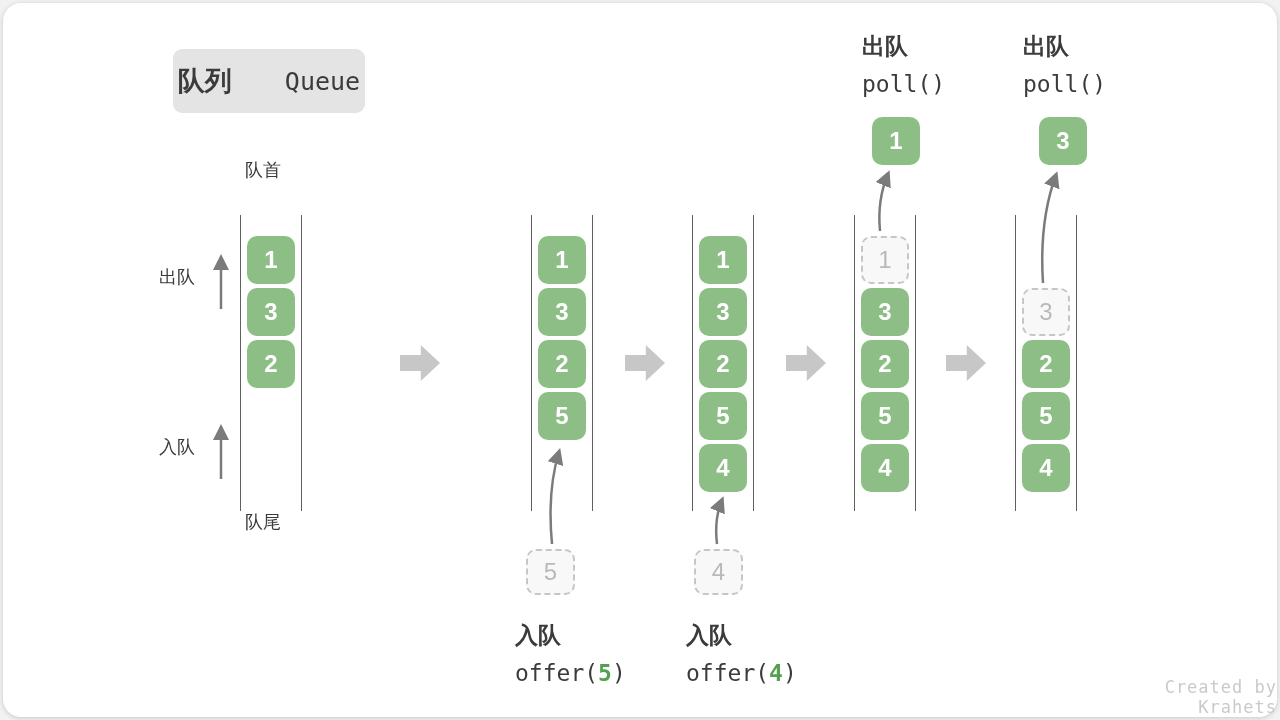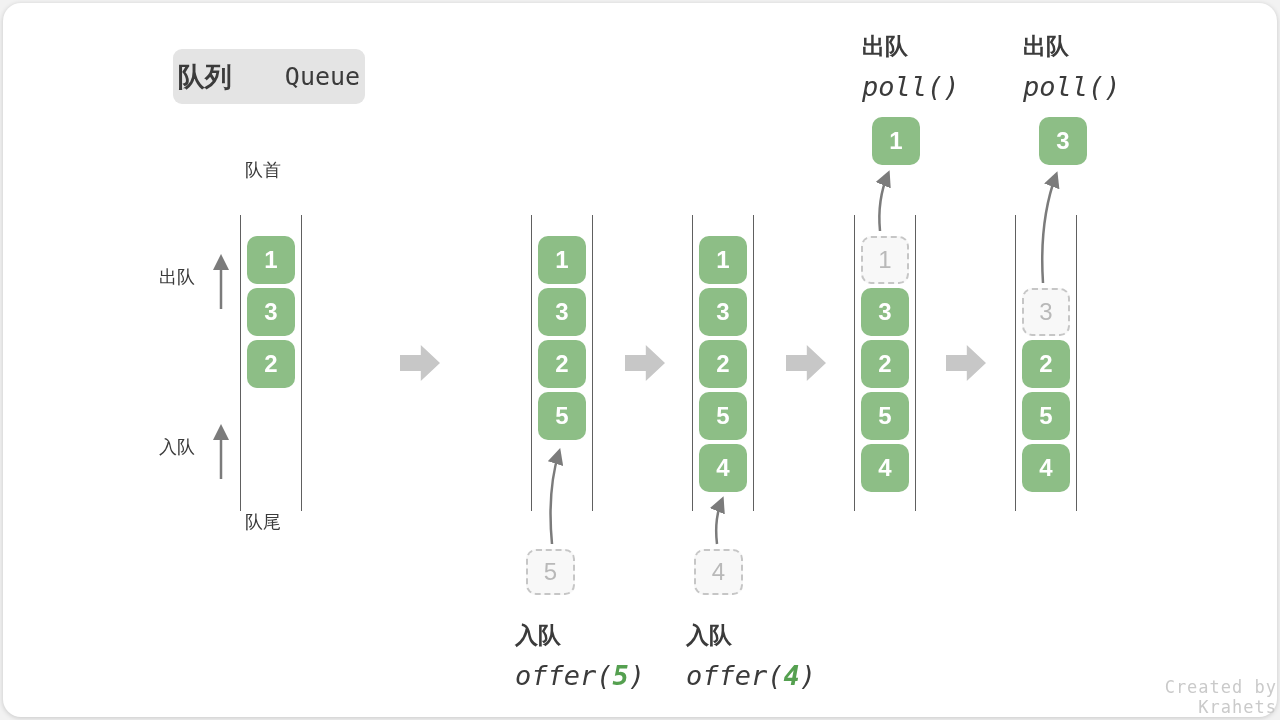--- a/index.html
+++ b/index.html
@@ -8,21 +8,21 @@
     --ink:#3b3b3b;
     --ghost-border:#c6c6c6;
     --ghost-text:#b9b9b9;
     --big-arrow:#c7c7c7;
     --thin-arrow:#7b7b7b;
   }
   *{margin:0;padding:0;box-sizing:border-box;}
   html,body{width:1280px;height:720px;background:#f2f2f2;font-family:"Liberation Sans",sans-serif;overflow:hidden;}
   .canvas{position:absolute;left:3px;top:3px;width:1274px;height:714px;background:#ffffff;border-radius:18px;box-shadow:0 1px 5px rgba(0,0,0,.18);}
 
-  .badge{position:absolute;left:170px;top:46px;width:192px;height:55px;background:#e4e4e4;border-radius:9px;
+  .badge{position:absolute;left:170px;top:46px;width:192px;height:64px;background:#e4e4e4;border-radius:9px;
          display:flex;align-items:center;justify-content:center;gap:11px;}
   .badge .zh{font-size:27px;font-weight:700;color:var(--ink);}
   .badge .en{font-family:"DejaVu Sans Mono",monospace;font-size:25px;color:var(--ink);margin-left:42px;}
 
   .lbl{position:absolute;font-size:18px;font-weight:400;color:var(--ink);white-space:nowrap;}
 
   .queue-col{position:absolute;top:212px;width:62px;height:296px;
              border-left:1.5px solid #606060;border-right:1.5px solid #606060;}
   .block{position:absolute;left:50%;transform:translateX(-50%);width:48px;height:48px;border-radius:10px;
          background:var(--block-green);color:#fff;font-size:24px;font-weight:700;
@@ -31,21 +31,21 @@
   .s0{top:21px}.s1{top:73px}.s2{top:125px}.s3{top:177px}.s4{top:229px}
 
   .float-block{position:absolute;width:48px;height:48px;border-radius:10px;background:var(--block-green);
                color:#fff;font-size:24px;font-weight:700;display:flex;align-items:center;justify-content:center;}
   .in-box{position:absolute;width:49px;height:46px;border-radius:10px;background:#f8f8f8;
           border:2px dashed var(--ghost-border);color:var(--ghost-text);font-size:24px;
           display:flex;align-items:center;justify-content:center;}
 
   .op-group{position:absolute;white-space:nowrap;}
   .op-zh{font-size:23px;font-weight:700;color:var(--ink);margin-bottom:9px;}
-  .op-code{font-family:"DejaVu Sans Mono",monospace;font-size:27px;color:var(--ink);font-style:italic;}
+  .op-code{font-family:"DejaVu Sans Mono",monospace;font-size:23px;color:var(--ink);}
   .op-code .arg{color:var(--arg-green);font-weight:700;}
 
   .big-arrow{position:absolute;width:40px;height:36px;background:var(--big-arrow);
              clip-path:polygon(0 28%,52% 28%,52% 0,100% 50%,52% 100%,52% 72%,0 72%);}
 
   .overlay{position:absolute;left:0;top:0;width:1280px;height:720px;pointer-events:none;}
 
   .watermark{position:absolute;left:1078px;top:674px;font-family:"DejaVu Sans Mono",monospace;
              font-size:17px;color:#cacaca;letter-spacing:1px;text-align:right;}
 </style>

